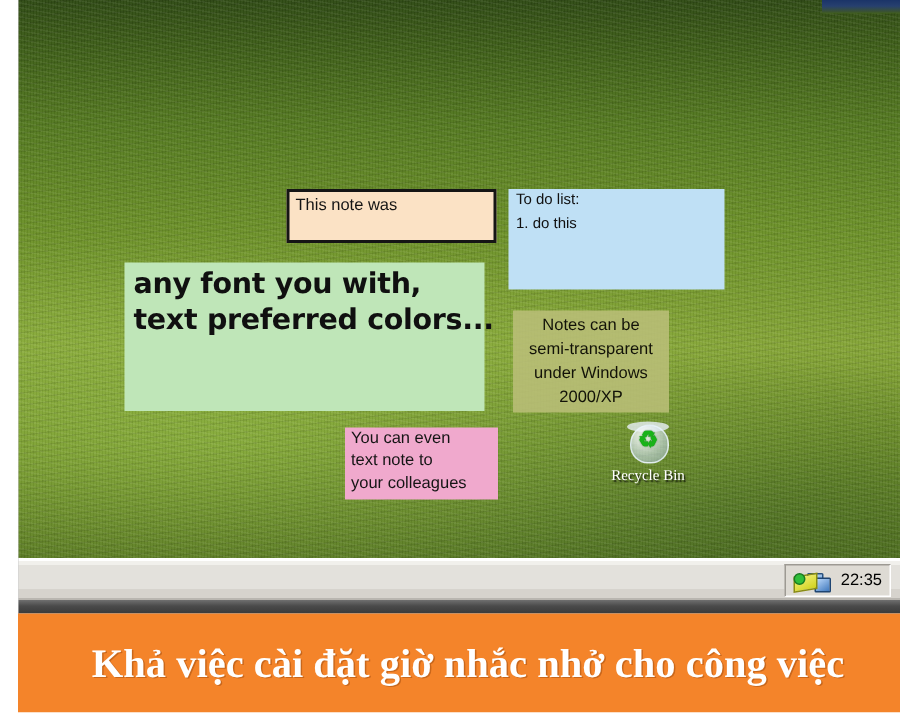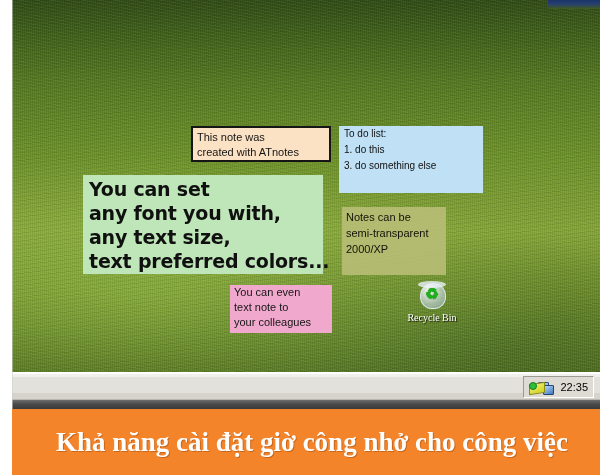--- a/index.html
+++ b/index.html
@@ -93,21 +93,21 @@
   #note-green{
     left:71px;top:175px;width:240px;height:99px;
     background:#bfe6b8;color:#101010;font-size:19px;line-height:24px;
     padding:2px 6px;font-weight:bold;
     font-family:"DejaVu Sans",sans-serif;
     letter-spacing:-.2px;
   }
   #note-olive{
     left:330px;top:207px;width:104px;height:68px;
     background:rgba(186,190,120,.88);color:#121208;font-size:11px;line-height:16px;
-    padding:2px 4px;font-family:"Liberation Sans",sans-serif;
+    padding:2px 4px;font-family:"Liberation Sans",sans-serif;text-align:center;
   }
   #note-pink{
     left:218px;top:285px;width:102px;height:48px;
     background:#f0a9cd;color:#151515;font-size:11px;line-height:15px;
     padding:0 4px;font-family:"Liberation Sans",sans-serif;
   }
 
   
   #recycle{position:absolute;left:389px;top:280px;width:62px;height:50px;text-align:center;}
   #recycle-glyph{
@@ -148,39 +148,36 @@
 </head>
 <body>
 
 <div id="screen">
 
   <div id="desktop">
     <div id="sky-sliver"></div>
 
     <div class="note" id="note-peach">
       <div class="line">This note was</div>
-      <div class="line">created with ATnotes</div>
     </div>
 
     <div class="note" id="note-blue">
       <div class="line">To do list:</div>
       <div class="line">1. do this</div>
-      <div class="line">3. do something else</div>
     </div>
 
     <div class="note" id="note-green">
-      <div class="line">You can set</div>
       <div class="line">any font you with,</div>
-      <div class="line">any text size,</div>
       <div class="line">text preferred colors...</div>
     </div>
 
     <div class="note" id="note-olive">
       <div class="line">Notes can be</div>
       <div class="line">semi-transparent</div>
+      <div class="line">under Windows</div>
       <div class="line">2000/XP</div>
     </div>
 
     <div class="note" id="note-pink">
       <div class="line">You can even</div>
       <div class="line">text note to</div>
       <div class="line">your colleagues</div>
     </div>
 
     <div id="recycle">
@@ -200,16 +197,16 @@
       <span class="tray-ico note"></span>
       <span id="clock">22:35</span>
     </div>
   </div>
   <div id="taskbar-shadow"></div>
 
   <div id="right-border"></div>
   <div id="left-edge"></div>
 
   <div id="caption">
-    <div id="caption-text">Khả năng cài đặt giờ công nhở cho công việc</div>
+    <div id="caption-text">Khả việc cài đặt giờ nhắc nhở cho công việc</div>
   </div>
 
 </div>
 
 </body></html>

